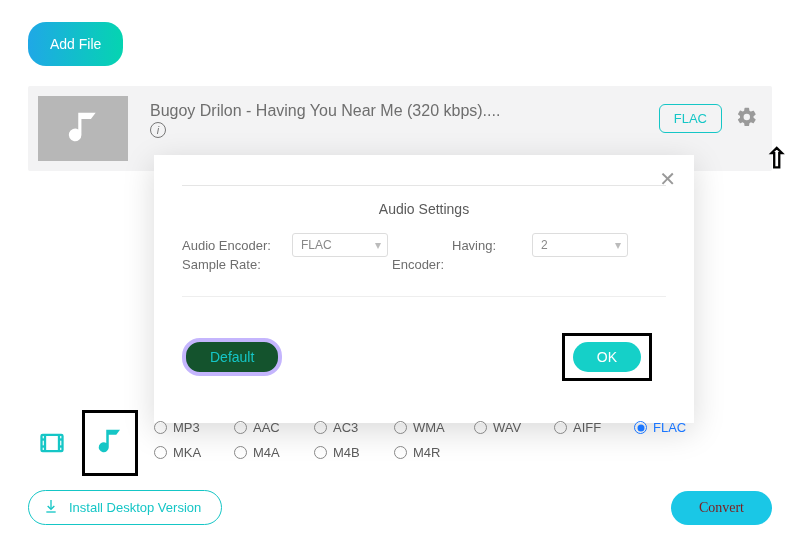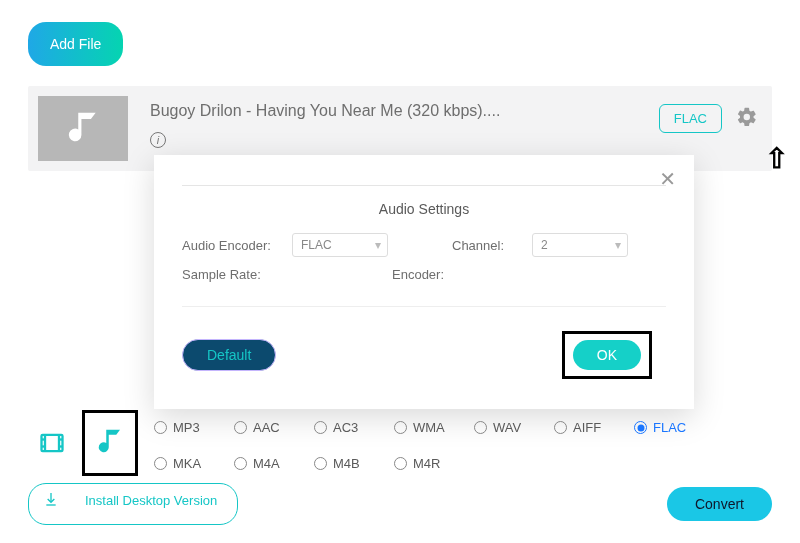--- a/index.html
+++ b/index.html
@@ -26,21 +26,21 @@
     align-items: flex-start;
   }
   .thumb {
     width: 90px; height: 65px;
     background: #b7b7b7;
     display: flex; align-items: center; justify-content: center;
     margin-right: 22px;
   }
   .thumb svg { width: 38px; height: 38px; fill: #fff; }
   .file-info { flex: 1; padding-top: 6px; }
-  .file-title { font-size: 16px; color: #6e6e6e; margin-bottom: 10px; }
+  .file-title { font-size: 16px; color: #6e6e6e; }
   .info-icon { display:inline-block; width:16px; height:16px; border:1.5px solid #777; border-radius:50%; text-align:center; line-height:14px; font-size:11px; color:#777; font-style: italic; }
   .format-badge {
     border: 1px solid #15c6c6;
     color: #15c6c6;
     border-radius: 6px;
     padding: 6px 14px;
     font-size: 13px;
     margin: 8px 14px 0 0;
   }
   .gear { margin: 10px 4px 0 0; cursor:pointer; }
@@ -72,21 +72,21 @@
     color: #5a5a5a;
     background:#fff;
     padding: 0 10px;
     position: relative;
     top: -9px; display:inline-block;
     left: 50%; transform: translateX(-50%); margin-top: 24px;
   }
   .settings-grid {
     display: grid;
     grid-template-columns: 110px 100px 60px 80px 100px;
-    row-gap: 10px;
+    row-gap: 0;
     align-items: center;
     margin: 6px 0 20px 0;
     font-size: 13px;
     color: #6e6e6e;
   }
   .sel {
     border: 1px solid #ddd;
     border-radius: 3px;
     padding: 4px 22px 4px 8px;
     font-size: 12px;
@@ -97,39 +97,39 @@
   .sel::after {
     content: "▾"; position:absolute; right:6px; top:4px; color:#bbb;
   }
   .modal-actions { display:flex; align-items:center; margin-top: 24px; border-top:1px solid #eee; padding-top:20px;}
   .pill {
     border-radius: 18px;
     padding: 7px 24px;
     font-size: 14px;
     cursor:pointer;
   }
-  .pill.outline { border:1px solid #c4b5fd; color:#15c6c6; background:#0c4a6e; }
+  .pill.outline { border:4px solid #c4b5fd; color:#15c6c6; background:#14532d; }
   .pill.solid { border:none; background:#15d0c8; color:#fff; }
-  .ok-wrap { border: 3px solid #000; padding: 6px 8px; margin: 4px 14px; }
+  .ok-wrap { border: 3px solid #000; padding: 6px 8px; margin: 16px 14px; }
   .spacer-flex { flex:1; }
 
   .format-bar {
     position:absolute;
     left:28px; right:28px; top:414px;
     display:flex;
     align-items:flex-start;
   }
   .icon-tab { width:48px; height:58px; display:flex; align-items:center; justify-content:center; }
   .icon-tab.video svg { width:28px; height:28px; fill:none; stroke:#15c6c6; stroke-width:2; }
   .audio-tab-frame { border:3px solid #000; margin: -4px 6px 0 6px; height:66px; display:flex; align-items:center; justify-content:center; width:56px; }
   .audio-tab-frame svg { width:30px; height:30px; fill:#15c6c6; }
   .formats {
     display:grid;
     grid-template-columns: repeat(7, 80px);
-    row-gap: 21px;
+    row-gap: 10px;
     align-items:center;
     font-size:13px;
     color:#5a5a5a;
     padding-top:6px;
     margin-left:10px;
   }
   .radio { display:flex; align-items:center; gap:6px; cursor:pointer;}
   .radio .dot { width:13px; height:13px; border:1.5px solid #888; border-radius:50%; display:inline-block; position:relative;}
   .radio.selected .dot { border-color:#1a76ff; }
   .radio.selected .dot::after { content:""; width:7px; height:7px; background:#1a76ff; border-radius:50%; position:absolute; left:50%; top:50%; transform:translate(-50%,-50%);}
@@ -138,34 +138,35 @@
   .footer {
     position:absolute;
     left:28px; right:28px; bottom:18px;
     display:flex; align-items:center;
   }
   .install-btn {
     border:1px solid #15c6c6;
     color:#15c6c6;
     background:#fff;
     border-radius:18px;
-    padding:7px 20px 14px 14px;
+    padding:7px 20px 7px 14px;
     font-size:13px;
-    display:flex; align-items:center; gap:26px;
+    display:flex; align-items:center; gap:10px;
     cursor:pointer;
   }
   .convert-btn {
     background:#1ac7e6;
-    color:#0f172a;
+    color:#7f1d1d;
     border:none;
     border-radius:18px;
     padding:9px 28px;
     font-size:14px;
     cursor:pointer;
     margin-left:auto;
+    font-family:Liberation Serif, serif;
   }
 </style>
 </head>
 <body>
 
 
 
 <button class="add-file-btn">Add File</button>
 
 <div class="file-row">
@@ -192,21 +193,21 @@
 
 <div class="modal">
   <span class="close">✕</span>
   <hr>
   <div class="modal-title">Audio Settings</div>
 
   <div class="settings-grid">
     <span>Audio Encoder:</span>
     <div class="sel">FLAC</div>
     <span></span>
-    <span>Channel:</span>
+    <span>Having:</span>
     <div class="sel">2</div>
 
     <span>Sample Rate:</span>
     <span></span>
     <span>Encoder:</span>
   </div>
 
   <div class="modal-actions">
     <button class="pill outline">Default</button>
     <div class="spacer-flex"></div>

